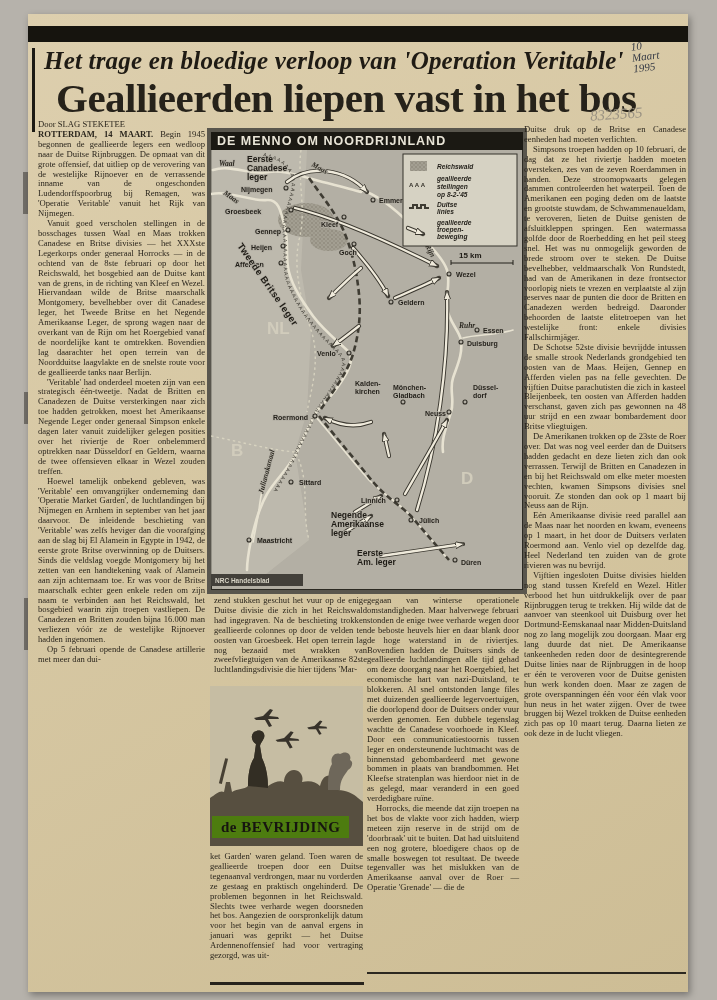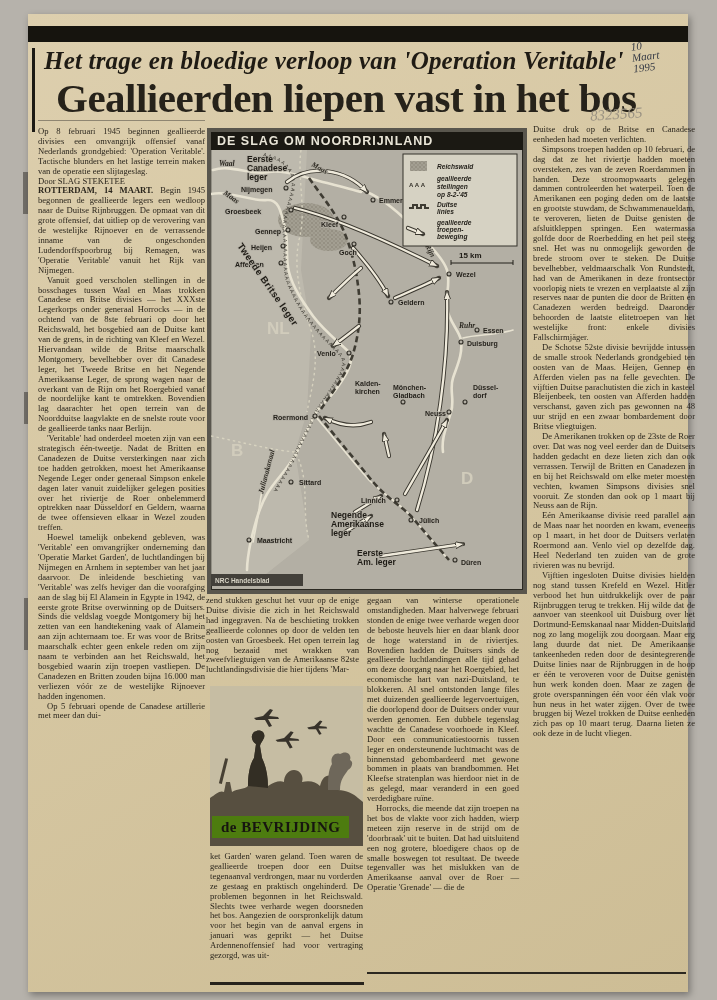--- a/index.html
+++ b/index.html
@@ -24,24 +24,24 @@
 
   .col{position:absolute;color:#2b261d;}
   .col p{margin:0;text-align:justify;font:8.6px/9.9px "Liberation Serif",serif;}
   .all-indent p{text-indent:9px;}
   .iaf p{text-indent:9px;}
   .iaf p:first-child{text-indent:0;}
   .col1{left:10px;top:106px;width:167px;}
   .intro{font:10.4px/10.7px "Liberation Serif",serif;margin:0 0 7px 0;text-align:left;
     border-top:1px solid #8f8672;padding-top:6px;color:#2b261d;}
   .byline{font:bold 8.8px/10px "Liberation Serif",serif;margin:0 0 2px 0;}
-  .col2a{left:178px;top:582px;width:153px;}
+  .col2a{left:186px;top:582px;width:153px;}
   .col2b{left:182px;top:838px;width:153px;}
   .col3{left:339px;top:582px;width:152px;}
-  .col4{left:496px;top:111px;width:162px;padding-left:9px;}
+  .col4{left:496px;top:111px;width:162px;}
   .rule-thin{position:absolute;left:339px;top:958px;width:319px;height:2px;background:#2c2820;}
   .rule-thick{position:absolute;left:182px;top:968px;width:154px;height:3px;background:#27231c;}
 
   
   .map{position:absolute;left:179px;top:114px;width:312px;border:4px solid #59564d;
        box-shadow:inset 0 0 0 1px #2b2922;background:#b3afa4;}
   .map-title{height:18px;background:#1b1913;color:#e9e5d7;
     font:bold 12.5px/18px "Liberation Sans",sans-serif;letter-spacing:1px;padding-left:6px;}
   .city{font:bold 7px "Liberation Sans",sans-serif;fill:#221f19;
         paint-order:stroke;stroke:#b3afa4;stroke-width:1.6px;}
@@ -84,33 +84,32 @@
     <div class="kicker">Het trage en bloedige verloop van 'Operation Veritable'</div>
     <div class="hand-date">
       <span>10</span>
       <span>Maart</span>
       <span>1995</span>
     </div>
     <div class="headline">Geallieerden liepen vast in het bos</div>
     <div class="hand-num">8323565</div>
 
     <div class="col col1">
-      <p class="intro">Op 8 februari 1945 beginnen geallieerde divisies een omvangrijk offensief vanaf Nederlands grondgebied: 'Operation Veritable'. Tactische blunders en het lastige terrein maken van de operatie een slijtageslag.</p>
       <p class="byline">Door SLAG STEKETEE</p>
       <p><b>ROTTERDAM, 14 MAART.</b> <span>Begin 1945 begonnen de geallieerde legers een wedloop naar de Duitse Rijnbruggen. De opmaat van dit grote offensief, dat uitliep op de verovering van de westelijke Rijnoever en de verrassende inname van de ongeschonden Ludendorffspoorbrug bij Remagen, was 'Operatie Veritable' vanuit het Rijk van Nijmegen.</span></p>
       <div class="all-indent">
           <p>Vanuit goed verscholen stellingen in de bosschages tussen Waal en Maas trokken Canadese en Britse divisies — het XXXste Legerkorps onder generaal Horrocks — in de ochtend van de 8ste februari op door het Reichswald, het bosgebied aan de Duitse kant van de grens, in de richting van Kleef en Wezel. Hiervandaan wilde de Britse maarschalk Montgomery, bevelhebber over dit Canadese leger, het Tweede Britse en het Negende Amerikaanse Leger, de sprong wagen naar de overkant van de Rijn om het Roergebied vanaf de noordelijke kant te omtrekken. Bovendien lag daarachter het open terrein van de Noordduitse laagvlakte en de snelste route voor de geallieerde tanks naar Berlijn.</p>
           <p>'Veritable' had onderdeel moeten zijn van een strategisch één-tweetje. Nadat de Britten en Canadezen de Duitse versterkingen naar zich toe hadden getrokken, moest het Amerikaanse Negende Leger onder generaal Simpson enkele dagen later vanuit zuidelijker gelegen posities over het riviertje de Roer onbelemmerd optrekken naar Düsseldorf en Geldern, waarna de twee offensieven elkaar in Wezel zouden treffen.</p>
           <p>Hoewel tamelijk onbekend gebleven, was 'Veritable' een omvangrijker onderneming dan 'Operatie Market Garden', de luchtlandingen bij Nijmegen en Arnhem in september van het jaar daarvoor. De inleidende beschieting van 'Veritable' was zelfs heviger dan die voorafging aan de slag bij El Alamein in Egypte in 1942, de eerste grote Britse overwinning op de Duitsers. Sinds die veldslag voegde Montgomery bij het zetten van een handtekening vaak of Alamein aan zijn achternaam toe. Er was voor de Britse maarschalk echter geen enkele reden om zijn naam te verbinden aan het Reichswald, het bosgebied waarin zijn troepen vastliepen. De Canadezen en Britten zouden bijna 16.000 man verliezen vóór ze de westelijke Rijnoever hadden ingenomen.</p>
           <p>Op 5 februari opende de Canadese artillerie met meer dan dui-</p>
         </div>
     </div>
 
     <div class="map">
-      <div class="map-title">DE SLAG OM NOORDRIJNLAND</div>
+      <div class="map-title">DE MENNO OM NOORDRIJNLAND</div>
       <svg width="312" height="436" viewBox="0 0 312 436">
         <defs>
           <pattern id="forest" width="4" height="4" patternUnits="userSpaceOnUse">
             <rect width="4" height="4" fill="#a39f92"></rect>
             <circle cx="1" cy="1" r="0.7" fill="#7d7668"></circle>
             <circle cx="3" cy="3" r="0.7" fill="#8a8375"></circle>
           </pattern>
           <marker id="ah" markerWidth="11" markerHeight="9" refX="7.5" refY="3.5" orient="auto" markerUnits="userSpaceOnUse">
             <path d="M0,0 L9,3.5 L0,7 Z" fill="#efeadb" stroke="#3a372f" stroke-width="0.9"></path>
           </marker>

